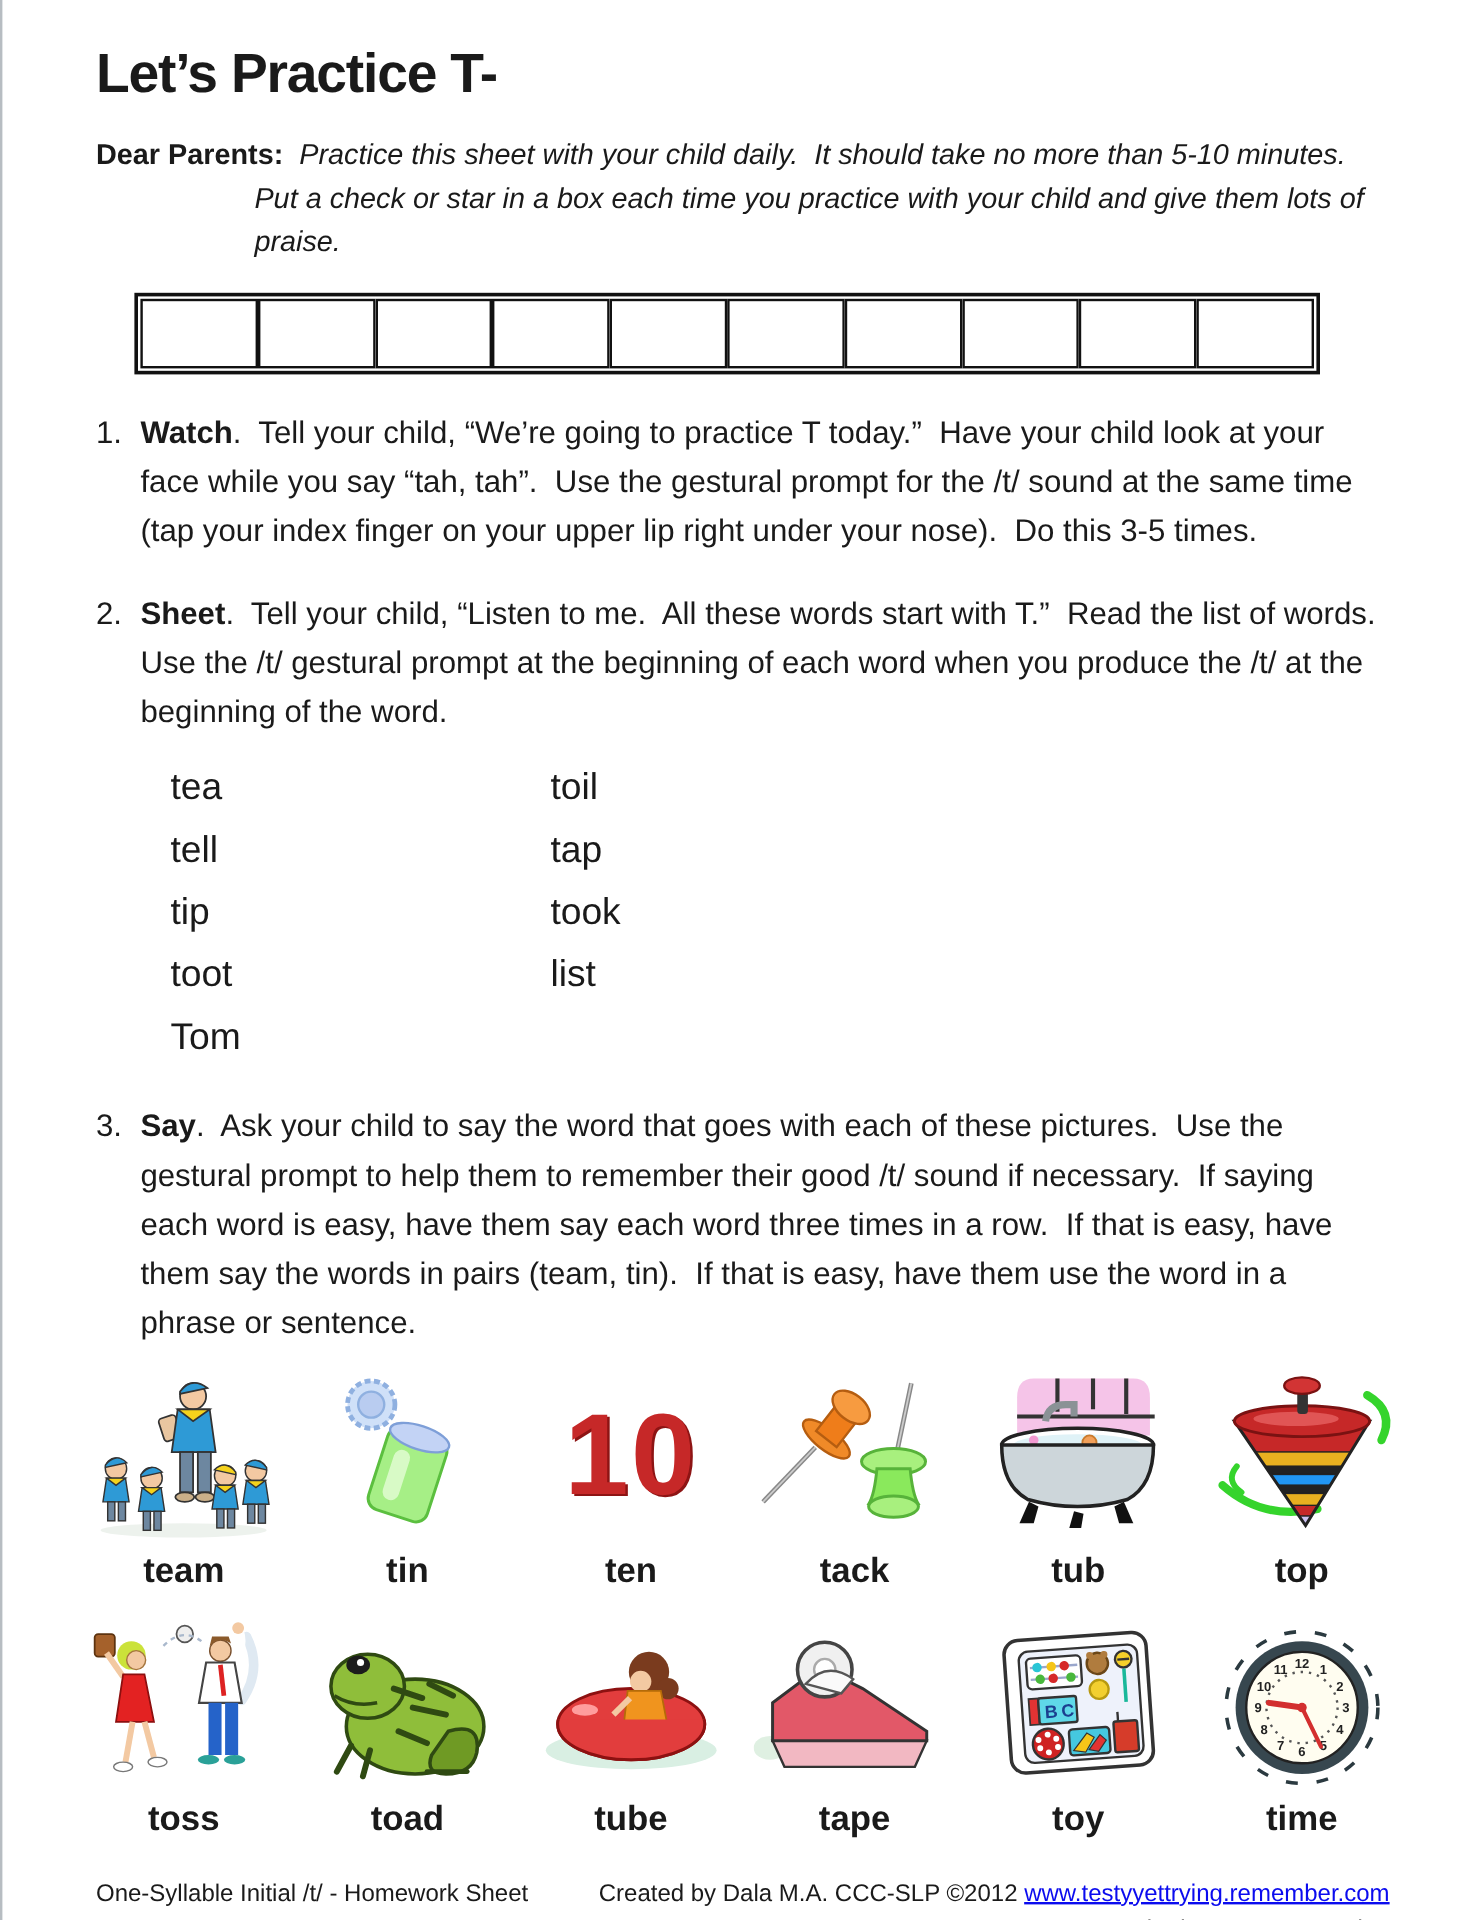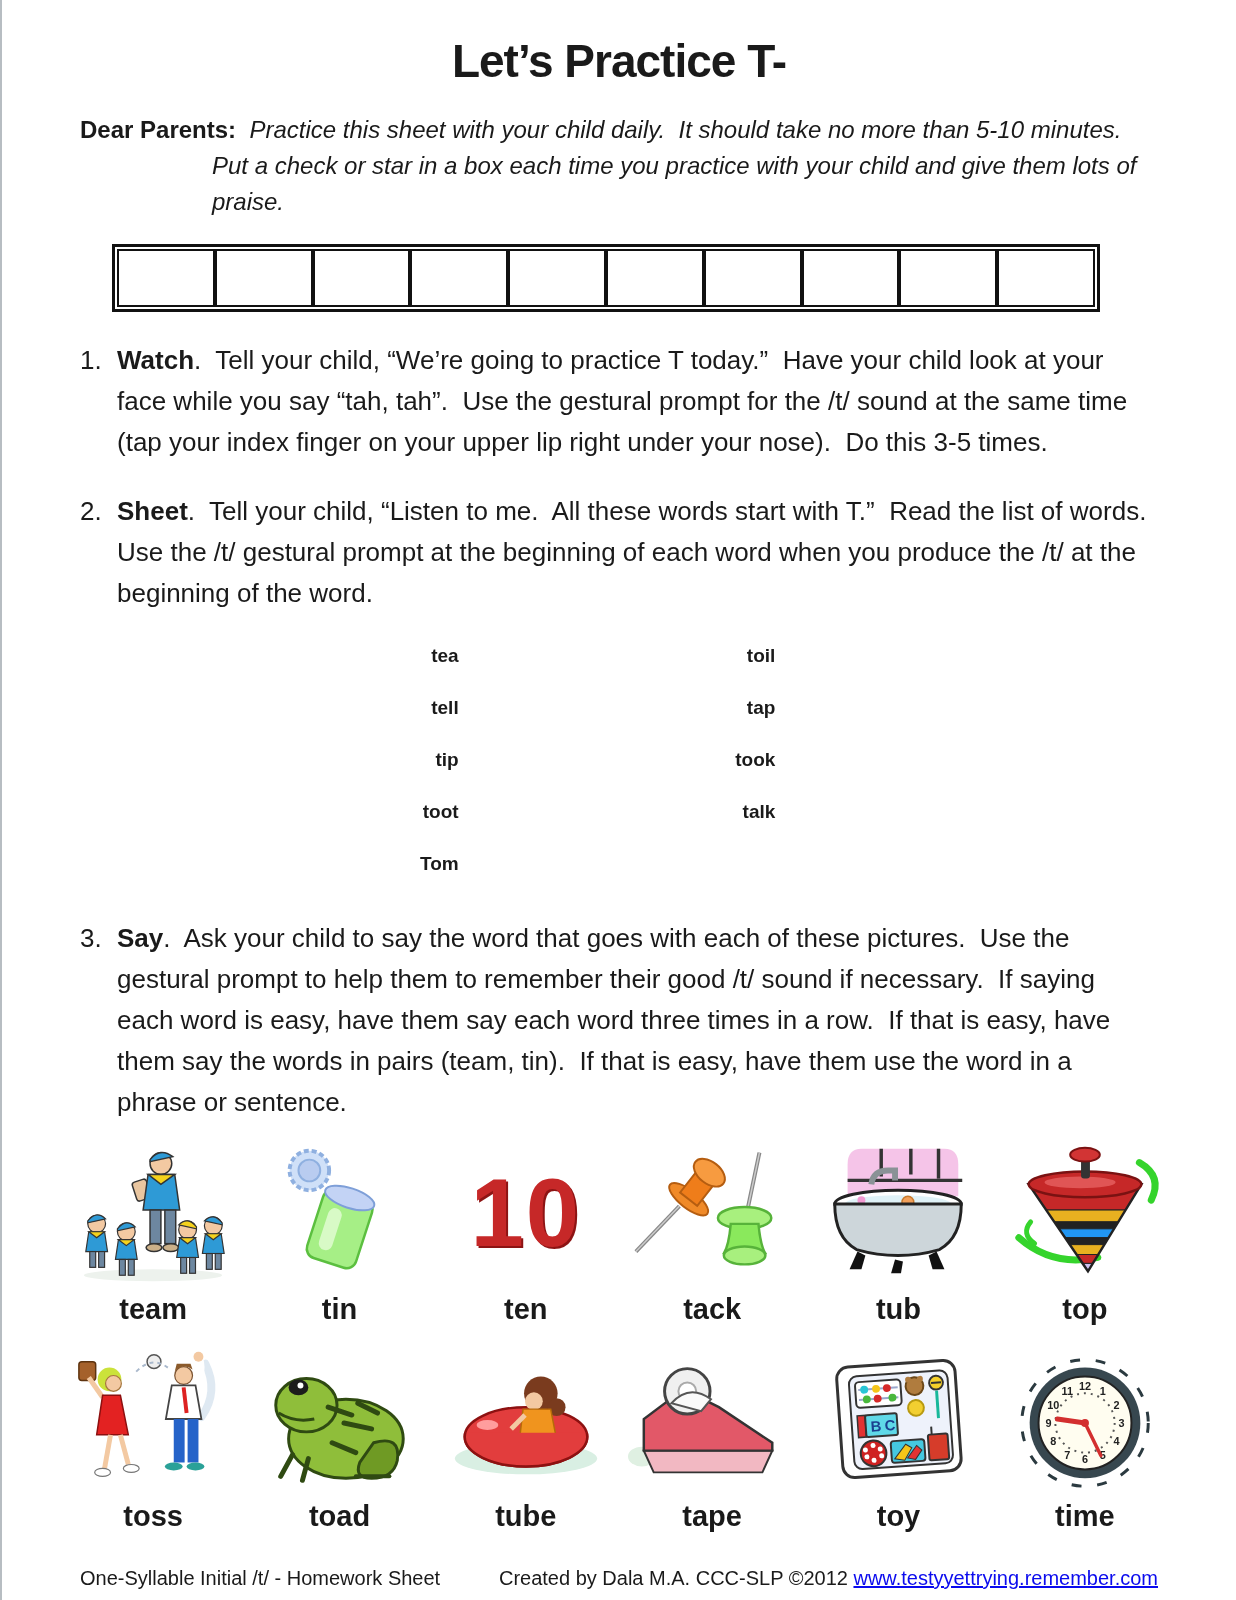--- a/index.html
+++ b/index.html
@@ -3,37 +3,37 @@
 <meta charset="utf-8">
 <style>
   html,body{margin:0;padding:0;background:#fff;}
   .sheet{
     width:1236px;height:1600px;box-sizing:border-box;position:relative;
     background:#ffffff;border-left:2px solid #b7bdc2;
     padding:28px 78px 0 78px;overflow:hidden;
     font-family:"Liberation Sans", sans-serif;color:#1a1a1a;
   }
   
-  .title{ text-align:center;font-size:46px;font-weight:600;letter-spacing:-1px;margin:6px 0 24px 0;}
+  .title{ font-size:46px;font-weight:600;letter-spacing:-1px;margin:6px 0 24px 0;}
   
   .note{ font-size:24px;line-height:36px;padding-left:132px;text-indent:-132px;white-space:pre-wrap;}
   .note .lbl{font-weight:700;font-style:normal;}
   .note .txt{font-style:italic;}
   
   .boxes{ margin:18px 58px 0 32px;border:3px solid #111;padding:2px;display:flex;height:58px;}
   .box{ flex:1;border:2px solid #111;background:#fff;}
   
   .step{ display:flex;margin-top:28px;font-size:26px;line-height:41px;}
   .step-num{ width:37px;flex:none;}
   .step-text{ width:1043px;white-space:pre-wrap;}
   .kw{ font-weight:700;}
   
   .words{ margin:16px 0 8px 62px;width:950px;display:grid;grid-template-columns:1fr 1fr 1fr;}
   .wcol{ display:flex;flex-direction:column;}
-  .word{ height:52px;text-align:right;font-size:19px;line-height:52px;font-weight:bold;}
+  .word{ height:52px;text-align:left;font-size:31px;line-height:52px;}
   
   .pics{ display:grid;grid-template-columns:repeat(6,1fr);margin:14px -20px 0 -20px;}
   .pics.row2{ margin-top:18px;}
   .pic{ margin:0;display:flex;flex-direction:column;align-items:center;}
   .art{ height:152px;width:170px;display:flex;align-items:center;justify-content:center;}
   .art svg{height:150px;width:168px;}
   .plabel{ font-size:29px;font-weight:700;margin-top:4px;}
   .ten-num{ font-size:96px;font-weight:800;color:#c62828;line-height:140px;
             text-shadow:2px 2px 0 #8d1414; letter-spacing:2px;}
   
@@ -78,21 +78,21 @@
       <div class="word">tea</div>
       <div class="word">tell</div>
       <div class="word">tip</div>
       <div class="word">toot</div>
       <div class="word">Tom</div>
     </div>
     <div class="wcol">
       <div class="word">toil</div>
       <div class="word">tap</div>
       <div class="word">took</div>
-      <div class="word">talk</div>
+      <div class="word">list</div>
     </div>
   </div>
 
   <div class="step">
     <div class="step-num">3.</div>
     <div class="step-text"><span class="kw">Say</span><span>.  Ask your child to say the word that goes with each of these pictures.  Use the gestural prompt to help them to remember their good /t/ sound if necessary.  If saying each word is easy, have them say each word three times in a row.  If that is easy, have them say the words in pairs (team, tin).  If that is easy, have them use the word in a phrase or sentence.</span></div>
   </div>
 
   <div class="pics">
 

